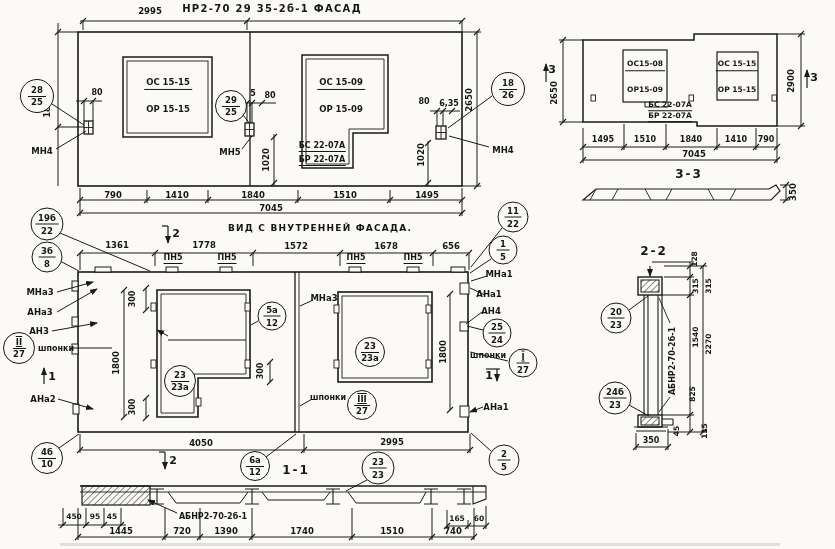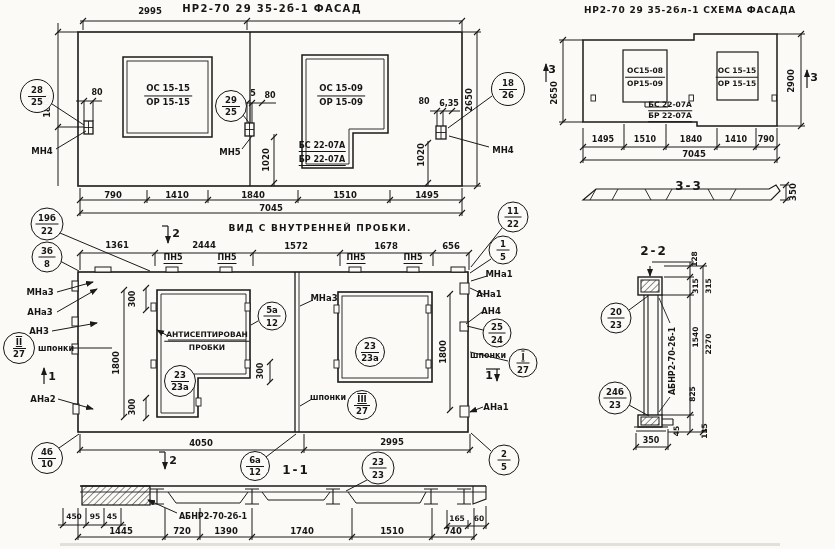--- a/index.html
+++ b/index.html
@@ -13,21 +13,21 @@
 .title{font-size:10px;letter-spacing:1.3px}
 .title2{font-size:9px;letter-spacing:0.8px}
 .title3{font-size:9px;letter-spacing:1.2px}
 .mark{font-size:11px}
 .u{border-bottom:1.2px solid #161616;padding-bottom:1px}
 .co{position:absolute;transform:translate(-50%,-50%);border:1.4px solid #161616;border-radius:50%;background:rgba(251,250,246,.97);display:flex;flex-direction:column;align-items:center;justify-content:center;font-size:8.5px;font-weight:bold;line-height:1;z-index:3}
 .co .a{border-bottom:1.1px solid #161616;padding:0 3px 1.5px;text-align:center;min-width:13px}
 .co .b{padding:1.5px 3px 0;text-align:center}
 .frac{position:absolute;transform:translate(-50%,-50%);text-align:center;font-weight:bold;line-height:1.3;z-index:2;font-size:8.5px}
 .frac .a{border-bottom:1.1px solid #161616;padding:0 2px 1px;display:block}
-.frac .b{padding-top:1px;display:block}
+.frac .b{padding-top:14px;display:block}
 .frac.s7 .a,.frac.s7 .b{font-size:7.5px}
 .rom{text-decoration:underline overline;text-underline-offset:1px}
 </style>
 </head>
 <body>
 
 <div id="sheet">
 
 <svg width="835" height="549" viewBox="0 0 835 549">
 <defs>
@@ -252,48 +252,47 @@
       <span class="b">26</span>
     </div>
 <div class="t" style="left:503px;top:150px">МН4</div>
 <div class="t" style="left:113px;top:195px">790</div>
 <div class="t" style="left:177px;top:195px">1410</div>
 <div class="t" style="left:253px;top:195px">1840</div>
 <div class="t" style="left:345px;top:195px">1510</div>
 <div class="t" style="left:427px;top:195px">1495</div>
 <div class="t" style="left:271px;top:208px">7045</div>
 
-<div class="t title2" style="left:690px;top:10px">НР2-70 29 35-2бл-1  СХЕМА ФАСАДА</div>
 <div class="t mark" style="left:552px;top:69px">3</div>
 <div class="v" style="left:554px;top:93px">2650</div>
 <div class="frac s7" style="left:645px;top:77px">
       <span class="a">ОС15-08</span>
       <span class="b">ОР15-09</span>
     </div>
 <div class="frac s7" style="left:737px;top:77px">
       <span class="a">ОС 15-15</span>
       <span class="b">ОР 15-15</span>
     </div>
 <div class="t u s7" style="left:670px;top:106px">БС 22-07А</div>
 <div class="t u s7" style="left:670px;top:117px">БР 22-07А</div>
 <div class="t s8" style="left:603px;top:140px">1495</div>
 <div class="t s8" style="left:645px;top:140px">1510</div>
 <div class="t s8" style="left:691px;top:140px">1840</div>
 <div class="t s8" style="left:736px;top:140px">1410</div>
 <div class="t s8" style="left:766px;top:140px">790</div>
 <div class="t" style="left:694px;top:154px">7045</div>
-<div class="t sec" style="left:689px;top:186px">3-3</div>
+<div class="t sec" style="left:689px;top:174px">3-3</div>
 <div class="v" style="left:791px;top:81px">2900</div>
 <div class="t mark" style="left:814px;top:77px">3</div>
 <div class="v" style="left:793px;top:192px">350</div>
 
-<div class="t title3" style="left:320px;top:228px">ВИД С ВНУТРЕННЕЙ ПРОБКИ.</div>
+<div class="t title3" style="left:320px;top:228px">ВИД С ВНУТРЕННЕЙ ФАСАДА.</div>
 <div class="t mark" style="left:176px;top:233px">2</div>
 <div class="t" style="left:117px;top:245px">1361</div>
-<div class="t" style="left:204px;top:245px">2444</div>
+<div class="t" style="left:204px;top:245px">1778</div>
 <div class="t" style="left:296px;top:246px">1572</div>
 <div class="t" style="left:386px;top:246px">1678</div>
 <div class="t" style="left:451px;top:246px">656</div>
 <div class="t u s8" style="left:173px;top:259px">ПН5</div>
 <div class="t u s8" style="left:227px;top:259px">ПН5</div>
 <div class="t u s8" style="left:356px;top:259px">ПН5</div>
 <div class="t u s8" style="left:413px;top:259px">ПН5</div>
 <div class="co" style="left:513px;top:217px;width:31px;height:31px">
       <span class="a">11</span>
       <span class="b">22</span>
@@ -322,24 +321,20 @@
 <div class="t mark" style="left:52px;top:376px">1</div>
 <div class="t" style="left:43px;top:399px">АНа2</div>
 <div class="co" style="left:47px;top:458px;width:32px;height:32px">
       <span class="a">4б</span>
       <span class="b">10</span>
     </div>
 <div class="v" style="left:116px;top:363px">1800</div>
 <div class="v s8" style="left:133px;top:299px">300</div>
 <div class="v s8" style="left:261px;top:371px">300</div>
 <div class="v s8" style="left:133px;top:407px">300</div>
-<div class="frac s7" style="left:207px;top:341px">
-      <span class="a">АНТИСЕПТИРОВАН</span>
-      <span class="b">ПРОБКИ</span>
-    </div>
 <div class="co" style="left:272px;top:316px;width:29px;height:29px">
       <span class="a">5а</span>
       <span class="b">12</span>
     </div>
 <div class="co" style="left:180px;top:381px;width:32px;height:32px">
       <span class="a">23</span>
       <span class="b">23а</span>
     </div>
 <div class="t" style="left:324px;top:298px">МНа3</div>
 <div class="co" style="left:370px;top:352px;width:30px;height:30px">

